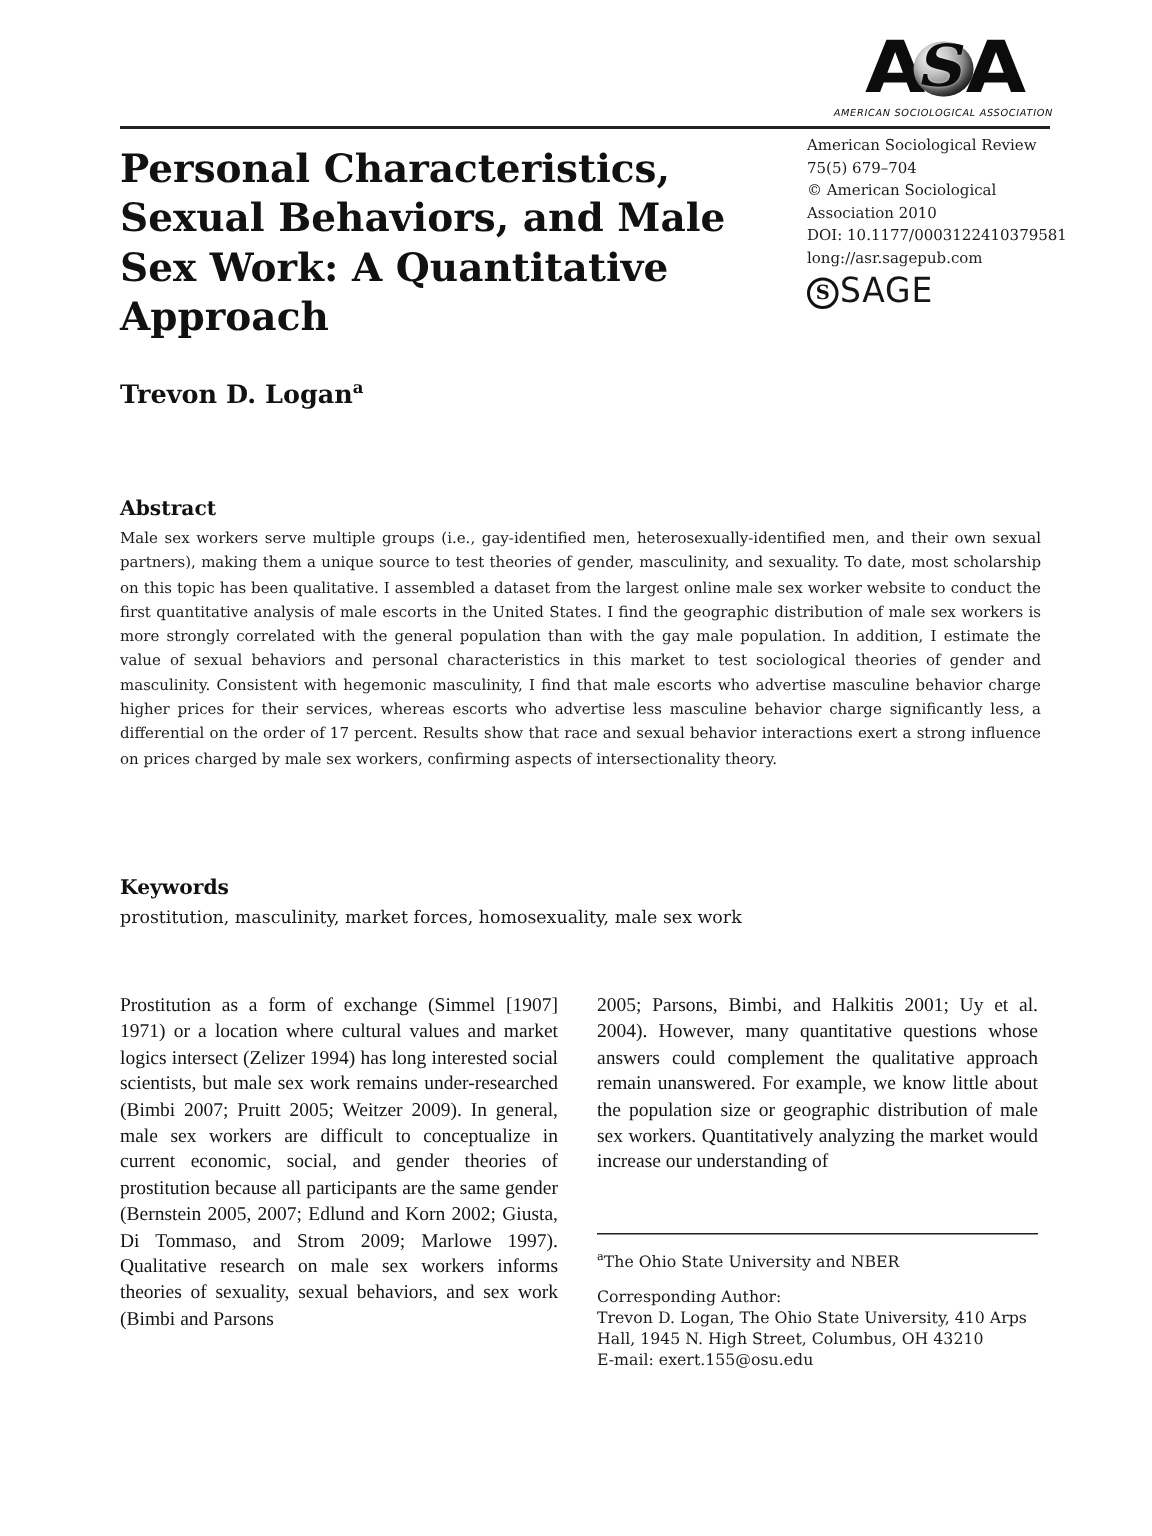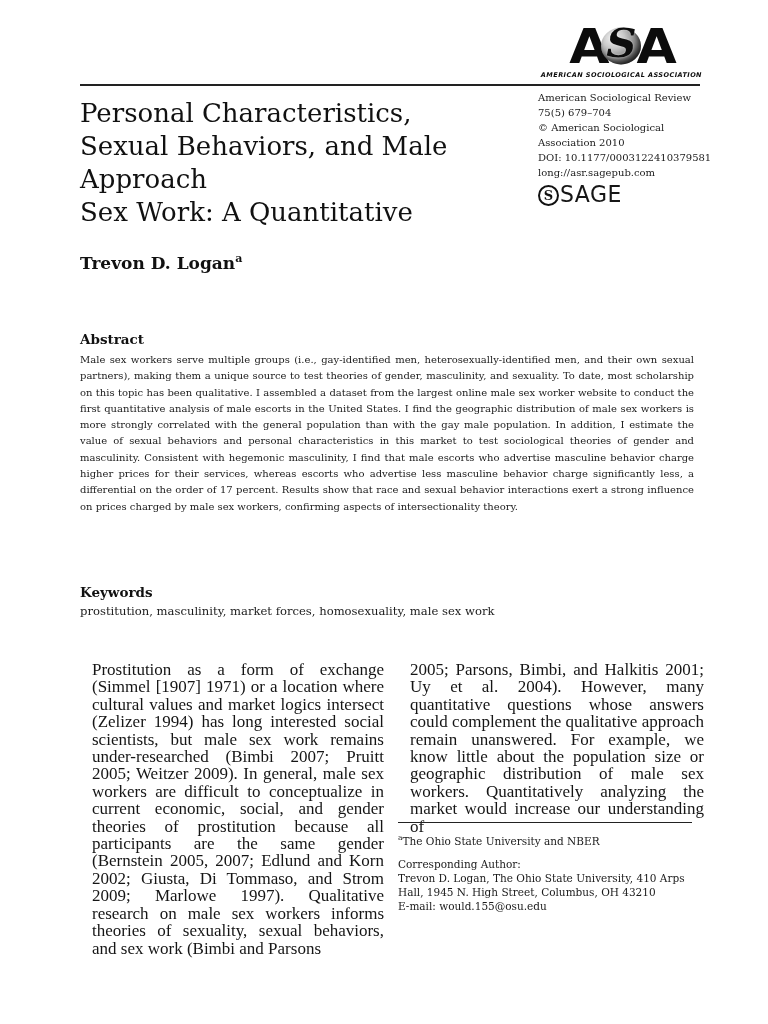--- a/index.html
+++ b/index.html
@@ -50,21 +50,21 @@
     font-size: 42px;
     line-height: 1;
     letter-spacing: 0;
     color: #0c0c0c;
     text-shadow: 0 0 2px rgba(255,255,255,.6);
     transform: translateY(-2px);
   }
   .asa-subtitle {
     margin-top: 3px;
     font-family: "DejaVu Sans", sans-serif;
-    font-weight: bold;
+    font-weight: normal;
     font-style: italic;
     font-size: 6.5px;
     letter-spacing: 0.45px;
     white-space: nowrap;
     color: #0c0c0c;
   }
 
   
   .header-rule {
     position: absolute;
@@ -73,21 +73,21 @@
     background: #222;
   }
 
   
   .article-title {
     position: absolute;
     top: 97px; left: 80px;
     width: 445px;
     font-size: 26px;
     line-height: 33px;
-    font-weight: normal;
+    font-weight: bold;
     color: #111;
   }
   .article-title div { white-space: nowrap; }
   .author-line {
     position: absolute;
     top: 252px; left: 80px;
     font-size: 17px;
     font-weight: bold;
     color: #111;
   }
@@ -155,26 +155,25 @@
     width: 614px;
     font-size: 11.6px;
     color: #1a1a1a;
   }
 
   
   .body-col {
     position: absolute;
     top: 661px;
     font-family: "Liberation Serif", serif;
-    font-size: 17px;
+    font-size: 13px;
     line-height: 17.4px;
     text-align: justify;
     hyphens: none;
     color: #151515;
-    margin-left: 12px;
   }
   .body-col.left  { left: 80px;  width: 292px; }
   .body-col.right { left: 398px; width: 294px; }
 
   
   .footnote {
     position: absolute;
     top: 822px; left: 398px;
     width: 294px;
     border-top: 1.5px solid #222;
@@ -201,22 +200,22 @@
       <span>A</span>
     </div>
     <div class="asa-subtitle">AMERICAN SOCIOLOGICAL ASSOCIATION</div>
   </div>
 
   <div class="header-rule"></div>
 
   <div class="article-title">
     <div>Personal Characteristics,</div>
     <div>Sexual Behaviors, and Male</div>
+    <div>Sex Work: A Quantitative</div>
     <div>Approach</div>
-    <div>Sex Work: A Quantitative</div>
   </div>
 
   <div class="journal-info">
     <div>American Sociological Review</div>
     <div>75(5) 679–704</div>
     <div>© American Sociological</div>
     <div>Association 2010</div>
     <div>DOI: 10.1177/0003122410379581</div>
     <div>long://asr.sagepub.com</div>
     <div class="sage-logo">
@@ -237,16 +236,16 @@
 
   <div class="body-col left">Prostitution as a form of exchange (Simmel [1907] 1971) or a location where cultural values and market logics intersect (Zelizer 1994) has long interested social scientists, but male sex work remains under-researched (Bimbi 2007; Pruitt 2005; Weitzer 2009). In general, male sex workers are difficult to conceptualize in current economic, social, and gender theories of prostitution because all participants are the same gender (Bernstein 2005, 2007; Edlund and Korn 2002; Giusta, Di Tommaso, and Strom 2009; Marlowe 1997). Qualitative research on male sex workers informs theories of sexuality, sexual behaviors, and sex work (Bimbi and Parsons</div>
   <div class="body-col right">2005; Parsons, Bimbi, and Halkitis 2001; Uy et al. 2004). However, many quantitative questions whose answers could complement the qualitative approach remain unanswered. For example, we know little about the population size or geographic distribution of male sex workers. Quantitatively analyzing the market would increase our understanding of</div>
 
   <div class="footnote">
     <div class="fn-affiliation">
       <sup>a</sup><span>The Ohio State University and NBER</span>
     </div>
     <div class="fn-corr-label">Corresponding Author:</div>
     <div>Trevon D. Logan, The Ohio State University, 410 Arps Hall, 1945 N. High Street, Columbus, OH 43210</div>
-    <div>E-mail: would.155@osu.edu</div>
+    <div>E-mail: exert.155@osu.edu</div>
   </div>
 
 </div>
 
 </body></html>

